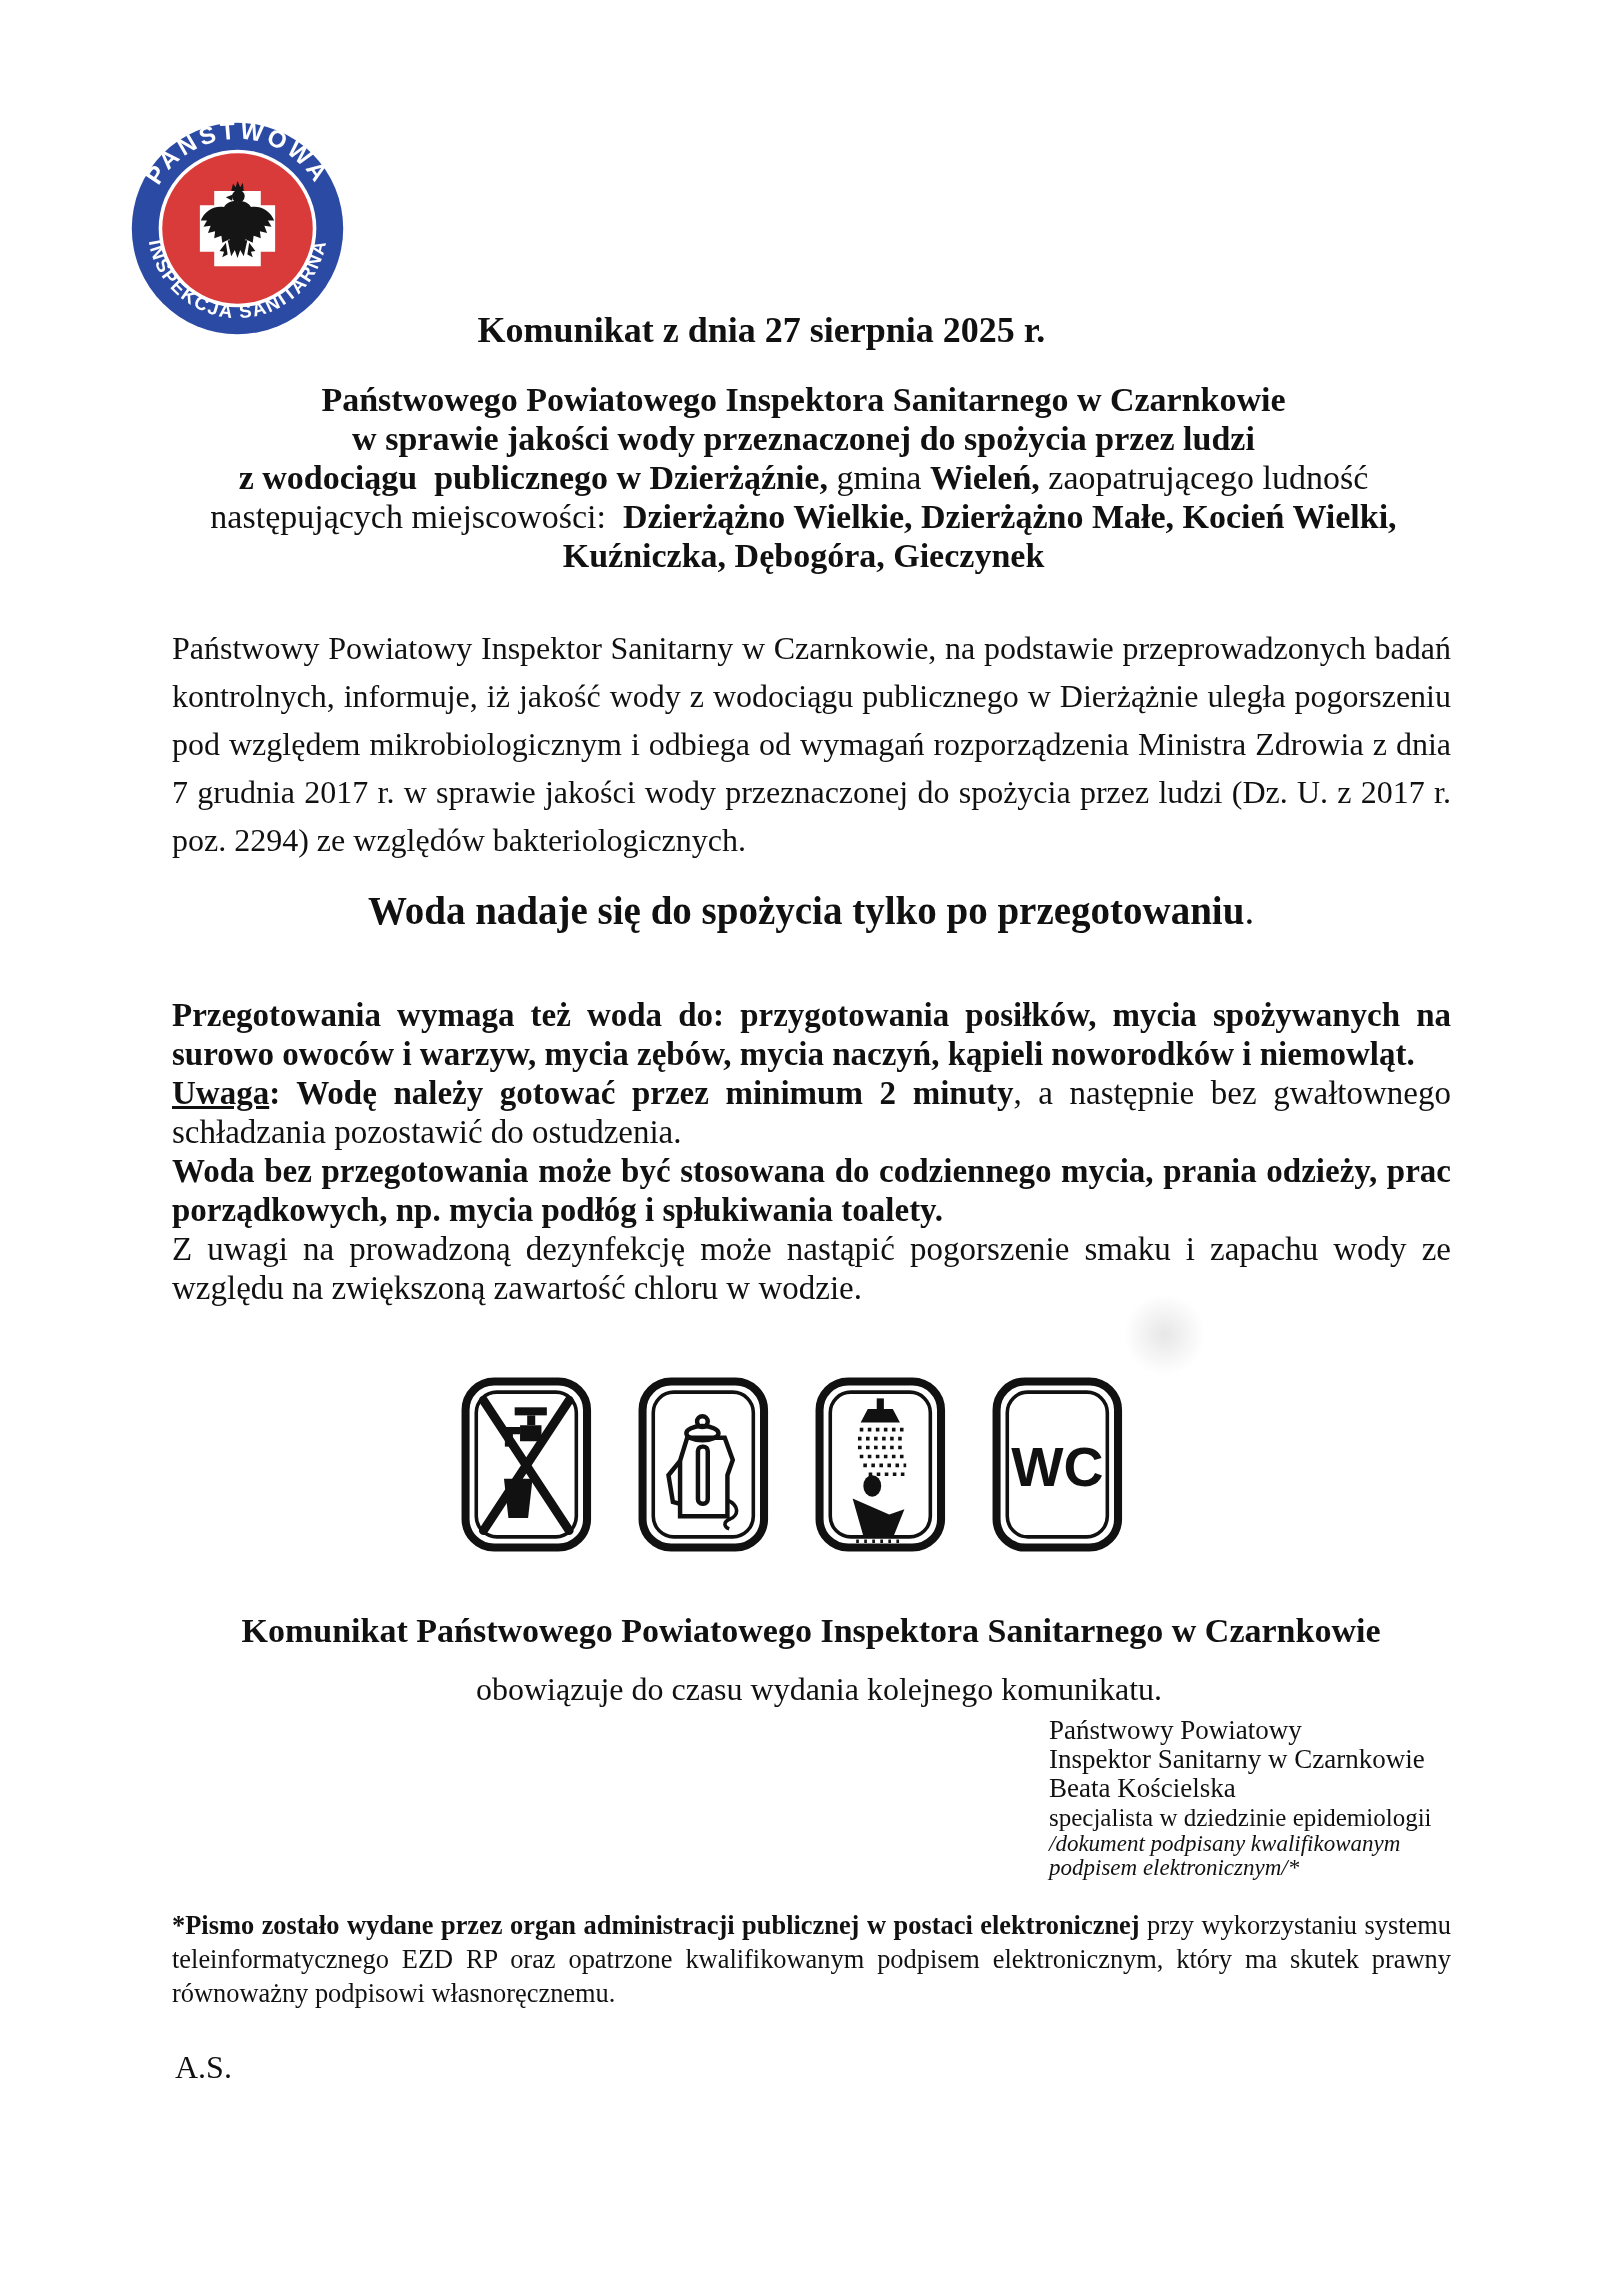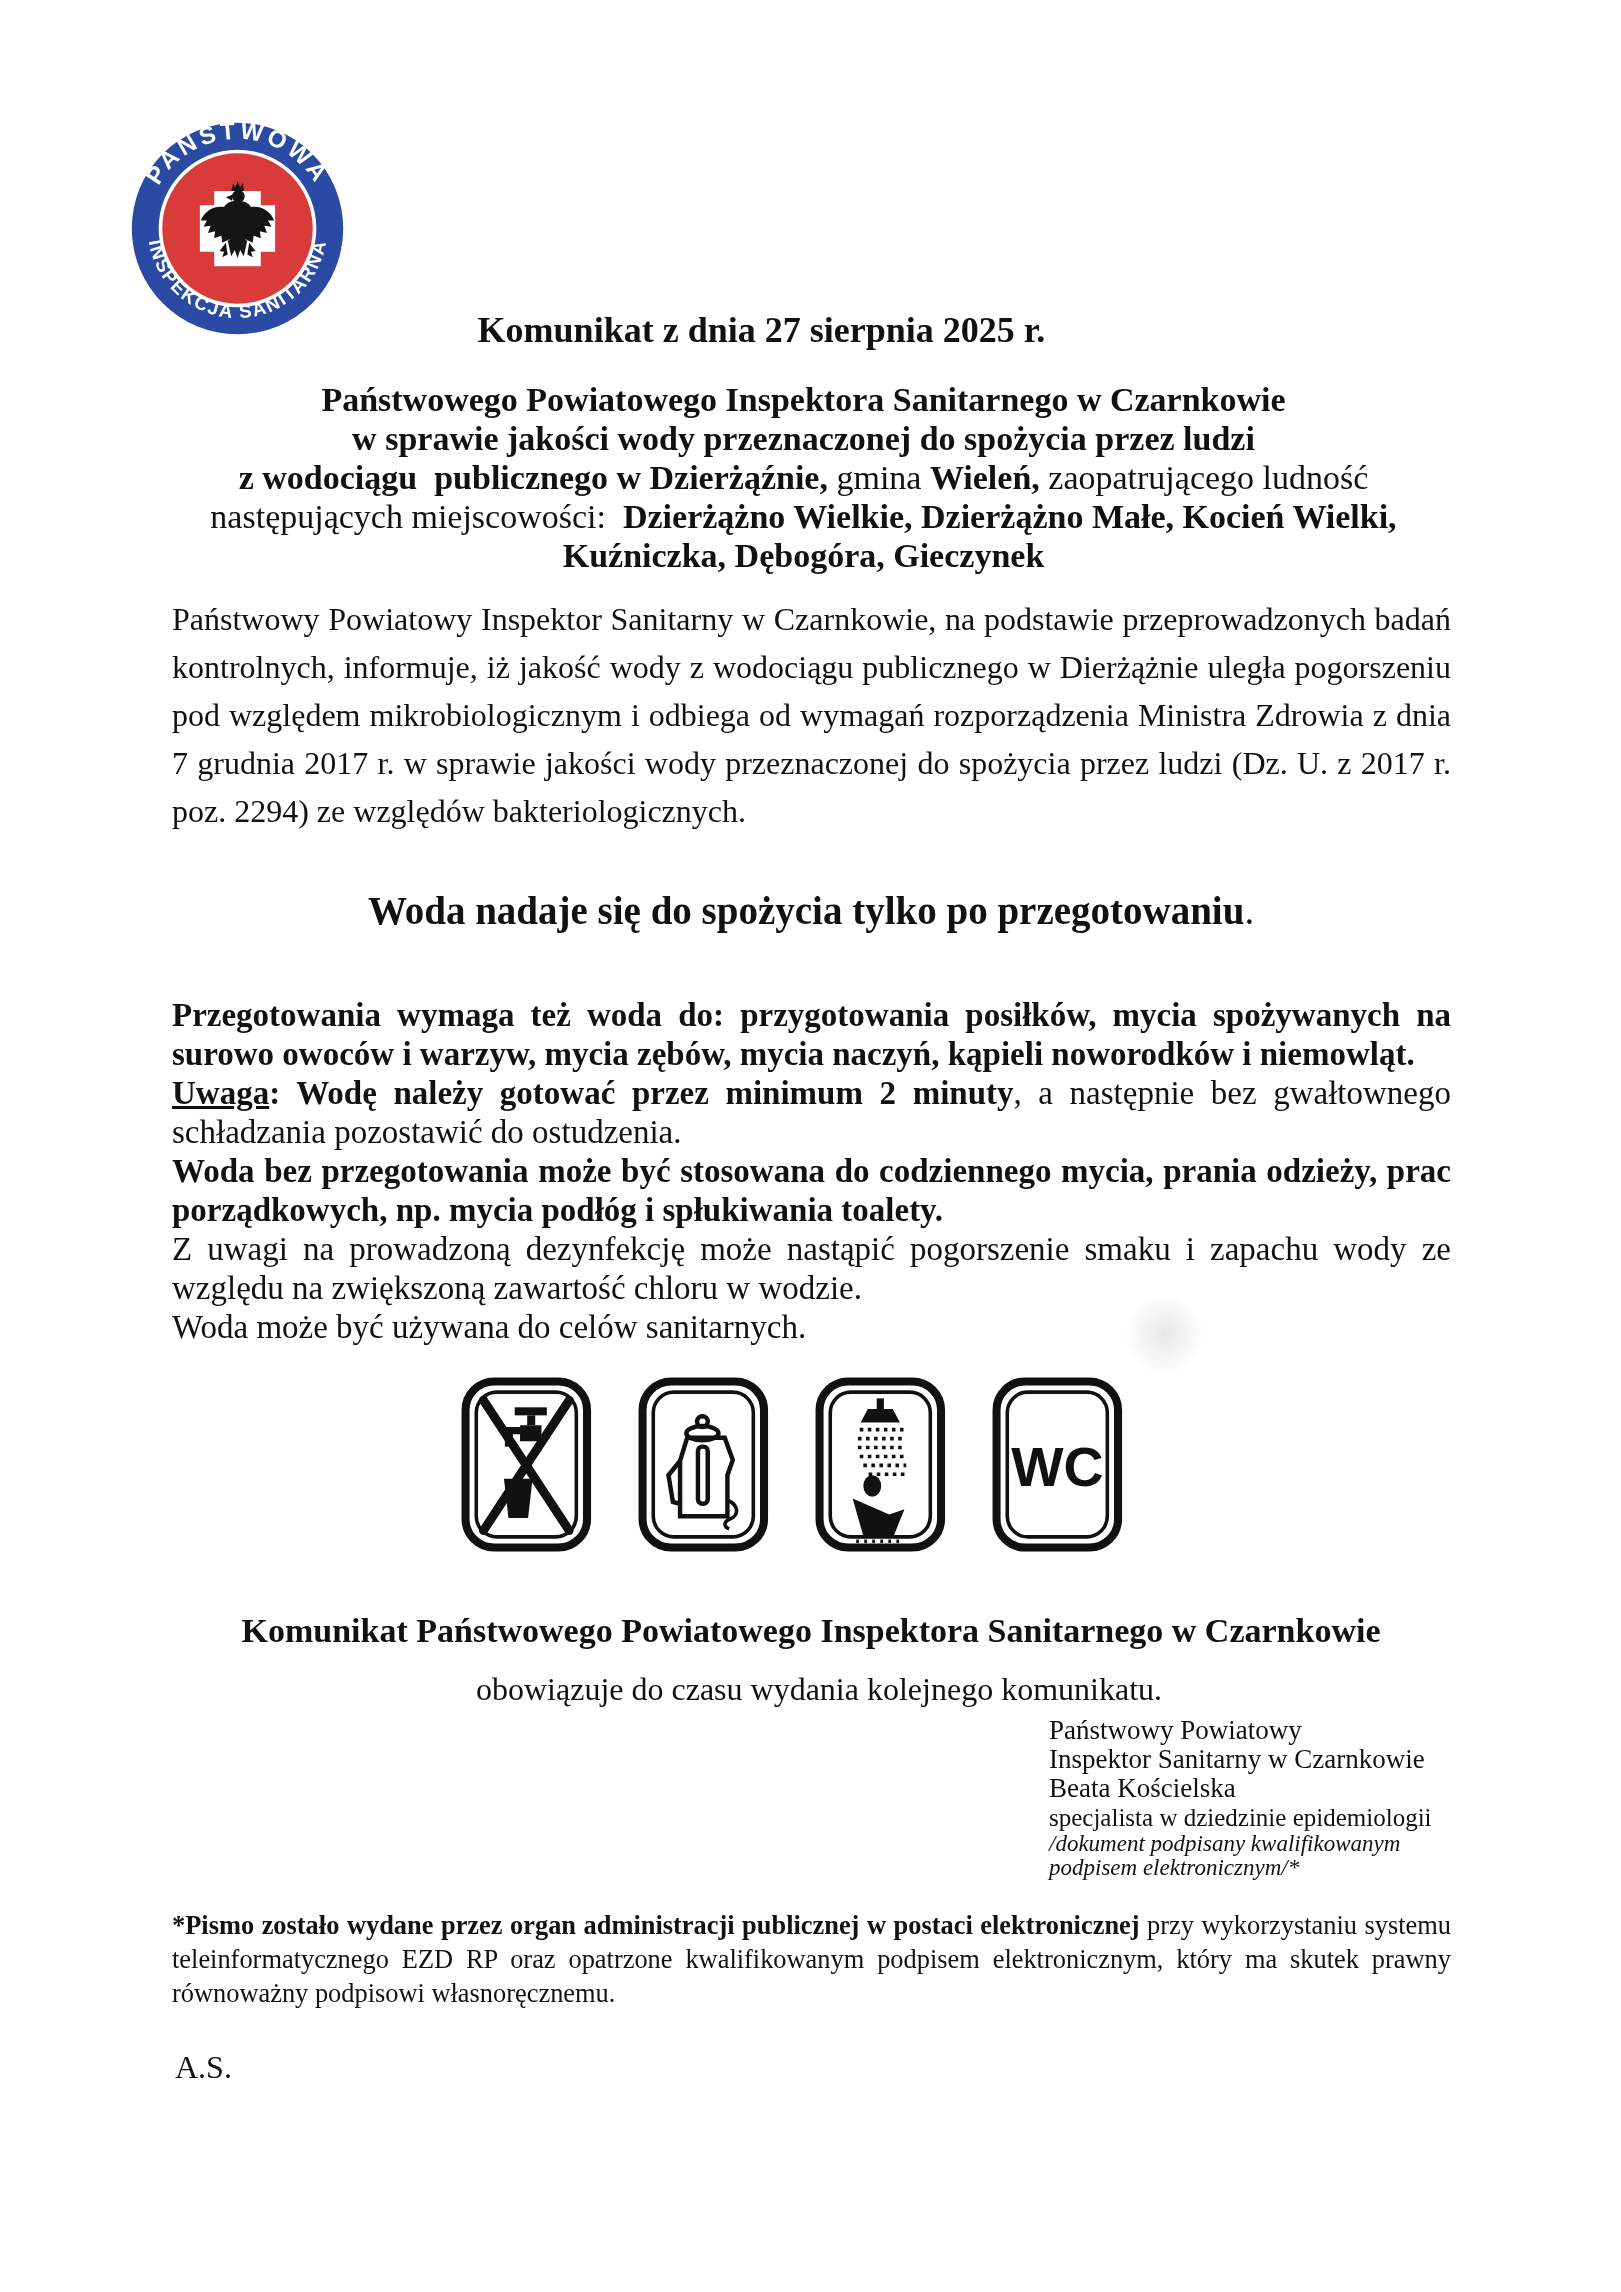--- a/index.html
+++ b/index.html
@@ -17,21 +17,21 @@
   .center{text-align:center;}
   .justify{text-align:justify;}
 
   .logo{left:130px;top:121px;width:215px;height:215px;}
 
   .title{left:0;top:309px;width:1523px;font-size:36px;font-weight:bold;}
 
   .header-block{left:164px;top:380px;width:1279px;font-size:34px;line-height:39px;}
   .header-line{white-space:pre-wrap;}
 
-  .para1{left:172px;top:595px;width:1279px;font-size:32px;line-height:48px;}
+  .para1{left:172px;top:624px;width:1279px;font-size:32px;line-height:48px;}
 
   .notice{left:0;top:888px;width:1622px;font-size:39px;}
 
   .block2{left:172px;top:996px;width:1279px;font-size:33px;line-height:39px;}
 
   .icons-row{left:0;top:1375px;width:1622px;display:flex;justify-content:center;gap:43px;}
   .icons-row{transform:translateX(-19.7px);}
   .picto{width:134px;height:179px;flex:0 0 auto;}
 
   .smudge{left:1124px;top:1294px;width:81px;height:81px;border-radius:50%;
@@ -94,21 +94,20 @@
 
   <div class="abs para1 justify"><span>Państwowy Powiatowy Inspektor Sanitarny w Czarnkowie, na podstawie przeprowadzonych badań kontrolnych, informuje, iż jakość wody z wodociągu publicznego  w Dierżążnie uległa pogorszeniu pod względem mikrobiologicznym i odbiega od wymagań rozporządzenia Ministra Zdrowia z dnia 7 grudnia 2017 r. w sprawie jakości wody przeznaczonej do spożycia przez ludzi (Dz. U. z 2017 r. poz. 2294) ze względów bakteriologicznych.</span></div>
 
   <div class="abs notice center"><span class="b">Woda nadaje się do spożycia tylko po przegotowaniu</span><span>.</span></div>
 
   <div class="abs block2">
     <div class="justify"><span class="b">Przegotowania wymaga też woda do: przygotowania posiłków, mycia spożywanych na surowo owoców i warzyw, mycia zębów, mycia naczyń, kąpieli noworodków i niemowląt.</span></div>
     <div class="justify"><span class="b u">Uwaga</span><span class="b">: Wodę należy gotować przez minimum 2 minuty</span><span>, a następnie bez gwałtownego schładzania pozostawić do ostudzenia.</span></div>
     <div class="justify"><span class="b">Woda bez przegotowania może być stosowana do codziennego mycia, prania odzieży, prac porządkowych, np. mycia podłóg i spłukiwania toalety.</span></div>
     <div class="justify"><span>Z uwagi na prowadzoną dezynfekcję może nastąpić pogorszenie smaku i zapachu wody ze względu na zwiększoną zawartość chloru w wodzie.</span></div>
-    <div><span>Woda może być używana do celów sanitarnych.</span></div>
   </div>
 
   <div class="abs smudge"></div>
 
   <div class="abs icons-row">
 
     <svg class="picto" viewBox="0 0 150 200">
       <rect x="7" y="7" width="136" height="186" rx="32" fill="none" stroke="#111" stroke-width="9"></rect>
       <rect x="19" y="19" width="112" height="162" rx="23" fill="none" stroke="#111" stroke-width="4"></rect>
       <g fill="#111">

